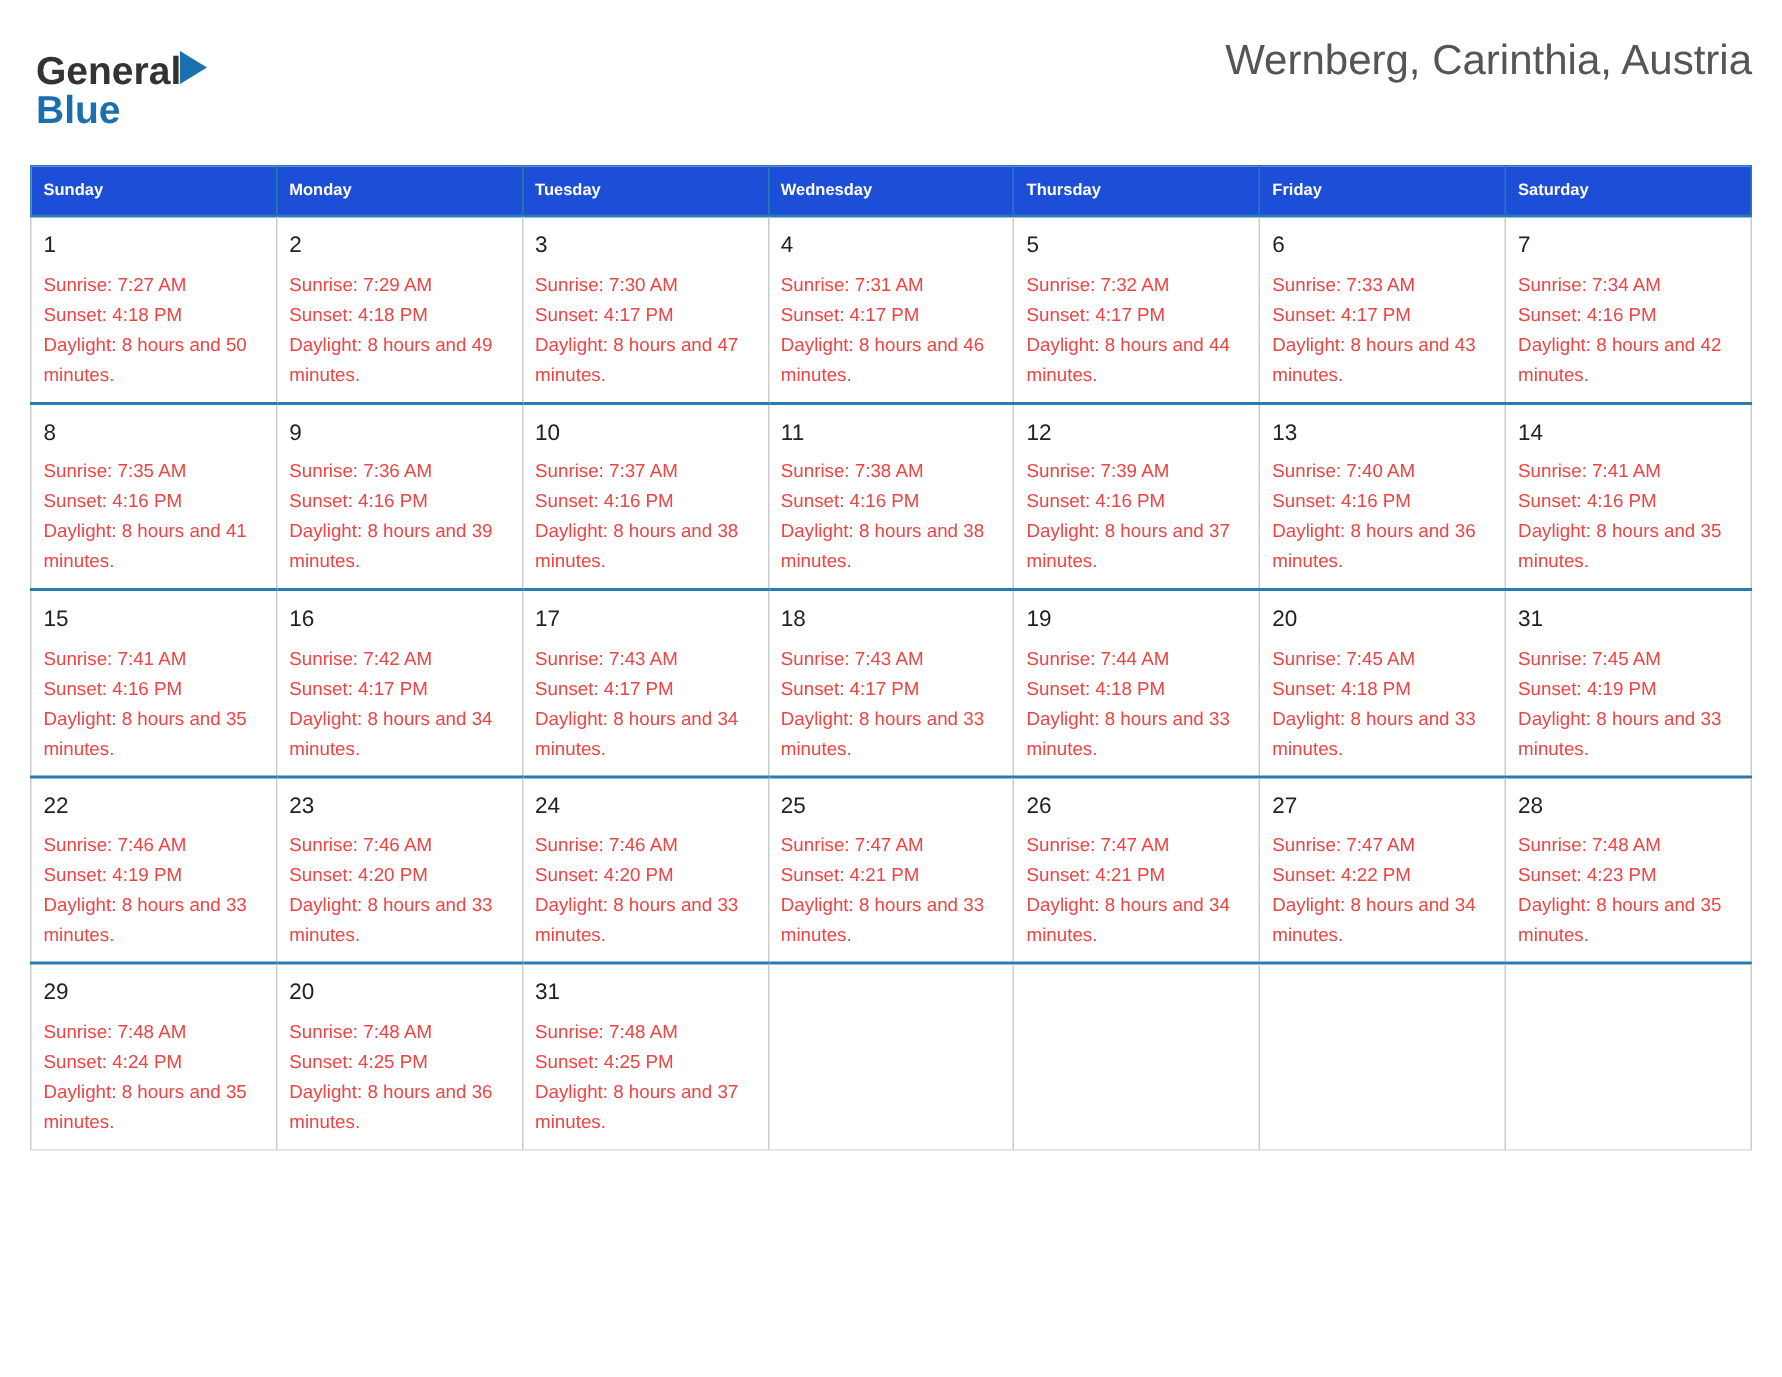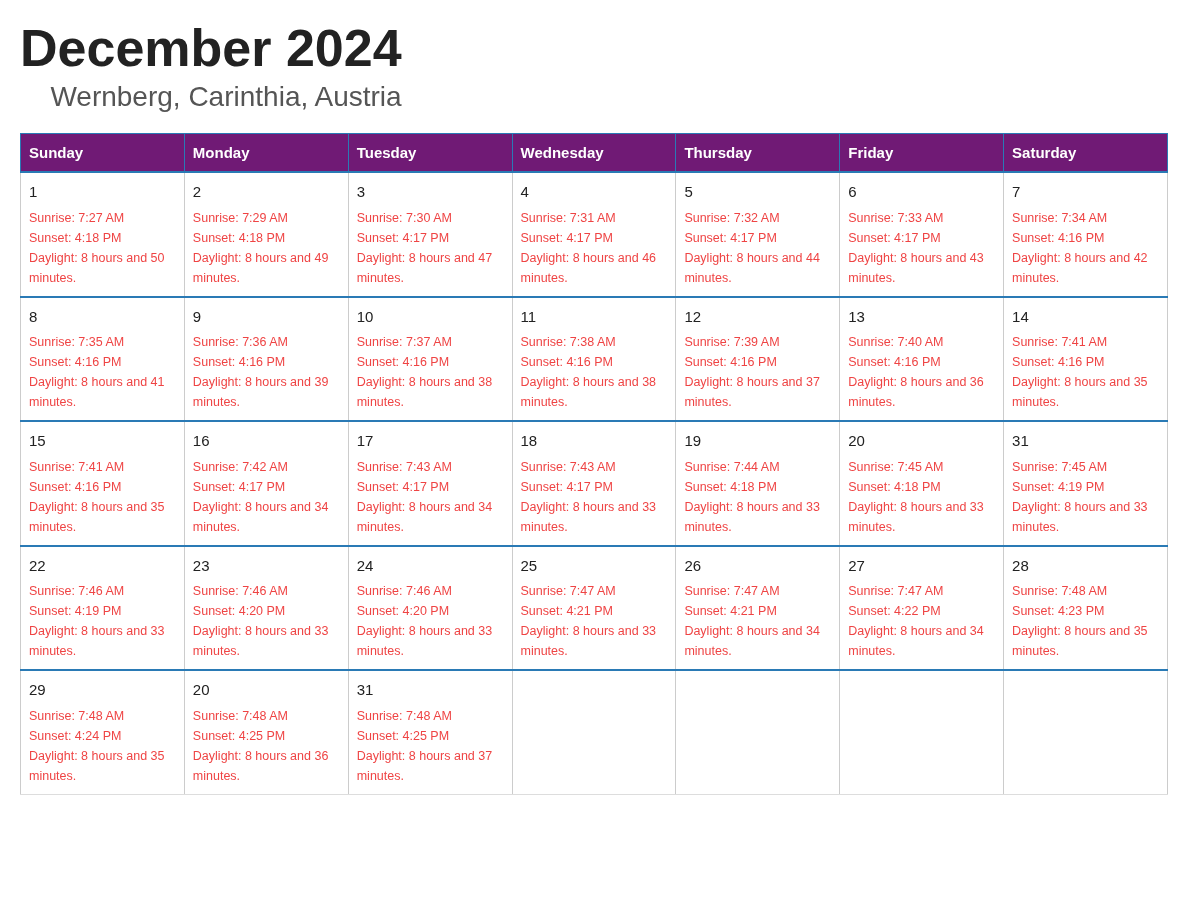--- a/index.html
+++ b/index.html
@@ -34,25 +34,25 @@
       font-size: 28px;
       color: #555;
       margin-top: 4px;
     }
     .calendar {
       width: 100%;
       border-collapse: collapse;
       font-size: 13px;
     }
     .calendar thead th {
-      background-color: #701a75;
+      background-color: #1d4ed8;
       color: #fff;
       padding: 10px 8px;
       text-align: left;
-      font-size: 15px;
+      font-size: 11px;
       font-weight: bold;
       border: 1px solid #2a7ab5;
     }
     .calendar tbody td {
       vertical-align: top;
       padding: 8px;
       border: 1px solid #ccc;
       border-top: 2px solid #2a7ab5;
       min-width: 140px;
       min-height: 100px;
@@ -80,22 +80,31 @@
     
     .logo-svg {
       width: 130px;
       height: 70px;
     }
   </style>
 </head>
 <body>
 
 <div class="header">
+  <div class="logo">
+    <svg class="logo-svg" viewBox="0 0 130 70" xmlns="http://www.w3.org/2000/svg">
+
+      <text x="4" y="36" font-family="Arial, sans-serif" font-size="26" font-weight="bold" fill="#333">General</text>
+
+      <polygon points="100,14 118,25 100,36" fill="#1a6faf"></polygon>
+
+      <text x="4" y="62" font-family="Arial, sans-serif" font-size="26" font-weight="bold" fill="#1a6faf">Blue</text>
+    </svg>
+  </div>
   <div class="title-block">
-    <div class="month-title">December 2024</div>
     <div class="location-title">Wernberg, Carinthia, Austria</div>
   </div>
 </div>
 
 <table class="calendar">
   <thead>
     <tr>
       <th>Sunday</th>
       <th>Monday</th>
       <th>Tuesday</th>

